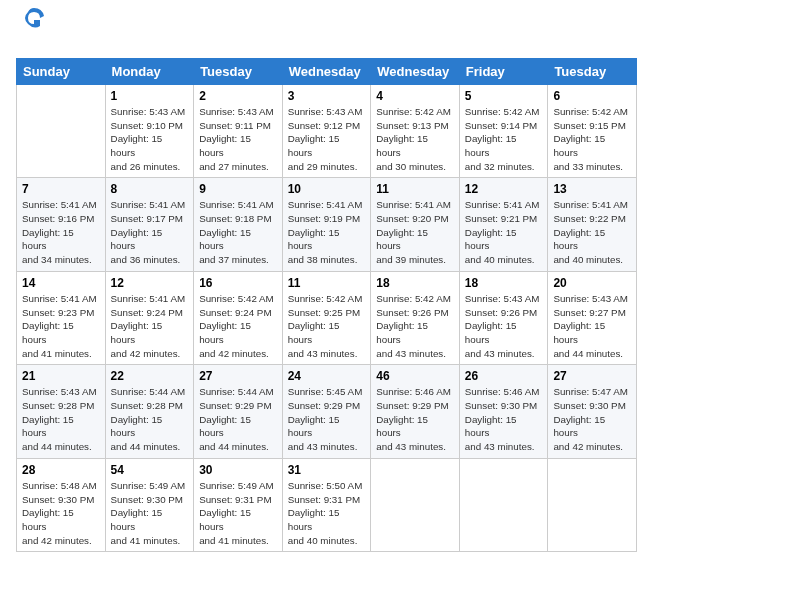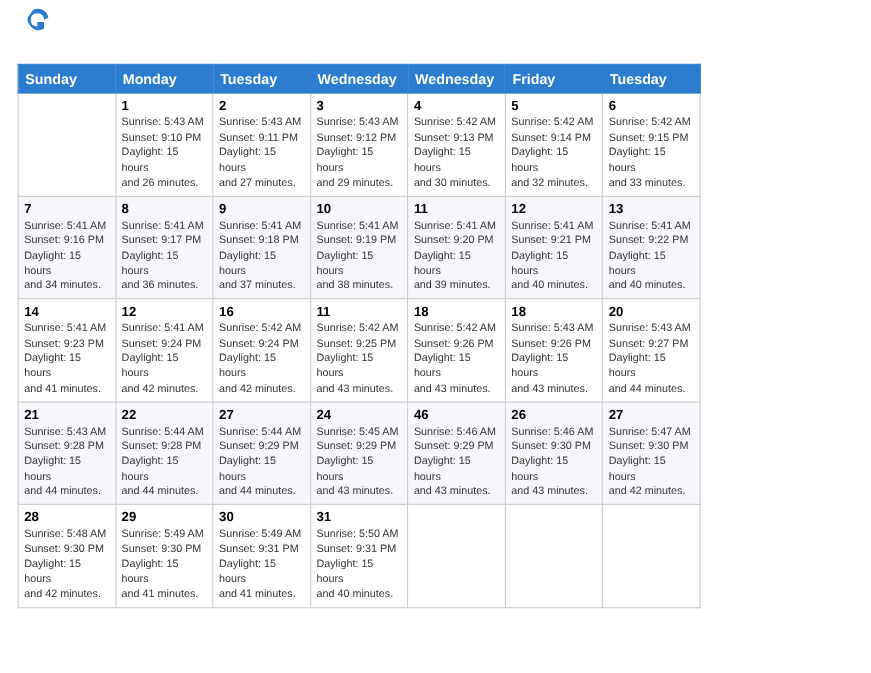--- a/index.html
+++ b/index.html
@@ -325,21 +325,21 @@
         </tr>
         <tr>
           <td>
             <span class="day-num">28</span>
             <div class="day-info" style="white-space: pre-line;">Sunrise: 5:48 AM
 Sunset: 9:30 PM
 Daylight: 15 hours
 and 42 minutes.</div>
           </td>
           <td>
-            <span class="day-num">29</span>
+            <span class="day-num">54</span>
             <div class="day-info" style="white-space: pre-line;">Sunrise: 5:49 AM
 Sunset: 9:30 PM
 Daylight: 15 hours
 and 41 minutes.</div>
           </td>
           <td>
             <span class="day-num">30</span>
             <div class="day-info" style="white-space: pre-line;">Sunrise: 5:49 AM
 Sunset: 9:31 PM
 Daylight: 15 hours

